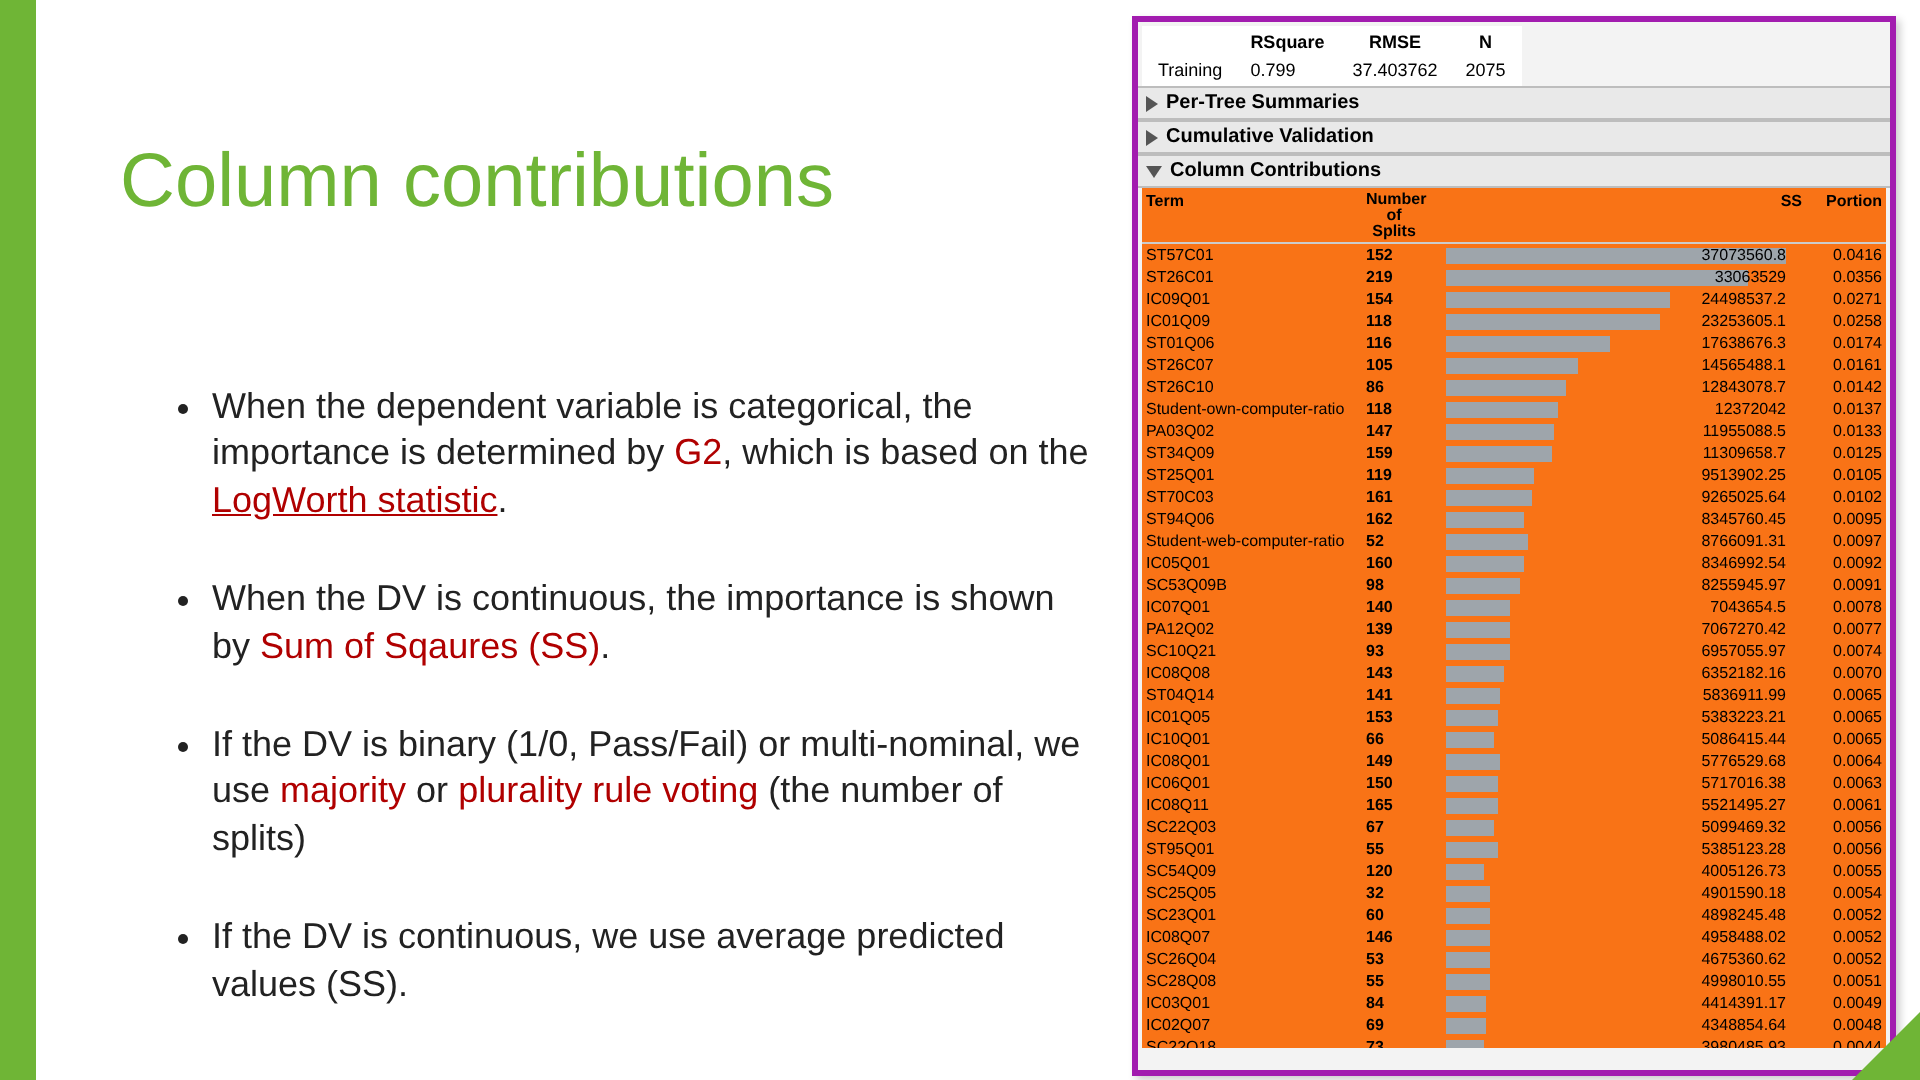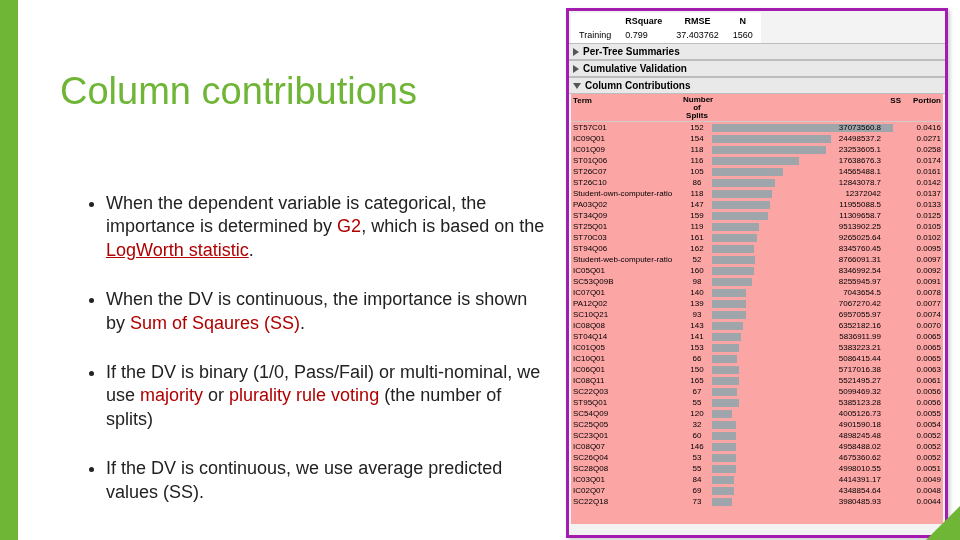--- a/index.html
+++ b/index.html
@@ -78,21 +78,21 @@
     border-bottom: 4px solid transparent;
     border-left: 6px solid #555;
   }
   .tri.open {
     border-left: 4px solid transparent;
     border-right: 4px solid transparent;
     border-top: 6px solid #555;
     border-bottom: 0;
   }
   .cols {
-    background: #fca5a5;
+    background: #f97316;
     margin: 0 2px 2px 2px;
     height: 430px;
     overflow: hidden;
   }
   .cols-head {
     display: flex;
     font-size: 8px;
     font-weight: bold;
     border-bottom: 1px solid #ccc;
     padding: 2px 2px 1px 2px;
@@ -102,24 +102,24 @@
   .cols-head .h-ss     { flex: 1; text-align: right; padding-right: 4px; }
   .cols-head .h-por    { width: 36px; text-align: right; }
   .row {
     display: flex;
     align-items: center;
     font-size: 8px;
     padding: 0 2px;
     height: 11px;
   }
   .row .term   { width: 110px; white-space: nowrap; overflow: hidden; }
-  .row .splits { width: 28px; text-align: center; padding-right: 1px; }
+  .row .splits { width: 28px; text-align: left; padding-right: 12px; font-weight: bold; }
   .row .barwrap{ flex: 1; position: relative; height: 8px; display:flex; align-items:center; }
   .row .bar    { position: absolute; left: 0; top: 0; height: 8px; background: #9ea5ab; }
-  .row .ss     { position: absolute; right: 12px; font-size: 8px; }
+  .row .ss     { position: absolute; right: 0; font-size: 8px; }
   .row .por    { width: 48px; text-align: right; }
 
   .corner {
     position: absolute;
     right: 0; bottom: 0;
     width: 0; height: 0;
     border-right: 34px solid #6fb536;
     border-top: 34px solid transparent;
   }
 </style>
@@ -152,21 +152,21 @@
         <tr>
       <th></th>
       <th>RSquare</th>
       <th>RMSE</th>
       <th>N</th>
     </tr>
     <tr>
       <td>Training</td>
       <td>0.799</td>
       <td>37.403762</td>
-      <td>1560</td>
+      <td>2075</td>
     </tr>
   </tbody>
     </table>
 
   <div class="section">
     <span class="tri"></span>
     <span>Per-Tree Summaries</span>
   </div>
   <div class="section">
     <span class="tri"></span>
@@ -188,20 +188,29 @@
         <div class="row">
           <span class="term">ST57C01</span>
           <span class="splits">152</span>
           <span class="barwrap">
             <span class="bar" style="width:100%"></span>
             <span class="ss">37073560.8</span>
           </span>
           <span class="por">0.0416</span>
         </div>
         <div class="row">
+          <span class="term">ST26C01</span>
+          <span class="splits">219</span>
+          <span class="barwrap">
+            <span class="bar" style="width:89%"></span>
+            <span class="ss">33063529</span>
+          </span>
+          <span class="por">0.0356</span>
+        </div>
+        <div class="row">
           <span class="term">IC09Q01</span>
           <span class="splits">154</span>
           <span class="barwrap">
             <span class="bar" style="width:66%"></span>
             <span class="ss">24498537.2</span>
           </span>
           <span class="por">0.0271</span>
         </div>
         <div class="row">
           <span class="term">IC01Q09</span>
@@ -375,20 +384,29 @@
           <span class="por">0.0065</span>
         </div>
         <div class="row">
           <span class="term">IC10Q01</span>
           <span class="splits">66</span>
           <span class="barwrap">
             <span class="bar" style="width:14%"></span>
             <span class="ss">5086415.44</span>
           </span>
           <span class="por">0.0065</span>
+        </div>
+        <div class="row">
+          <span class="term">IC08Q01</span>
+          <span class="splits">149</span>
+          <span class="barwrap">
+            <span class="bar" style="width:16%"></span>
+            <span class="ss">5776529.68</span>
+          </span>
+          <span class="por">0.0064</span>
         </div>
         <div class="row">
           <span class="term">IC06Q01</span>
           <span class="splits">150</span>
           <span class="barwrap">
             <span class="bar" style="width:15%"></span>
             <span class="ss">5717016.38</span>
           </span>
           <span class="por">0.0063</span>
         </div>

